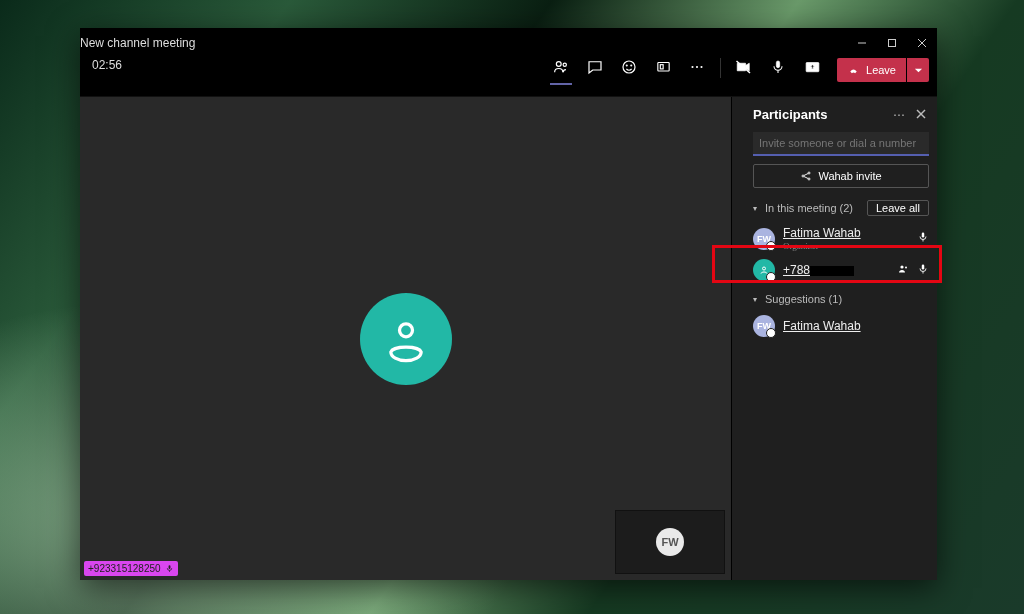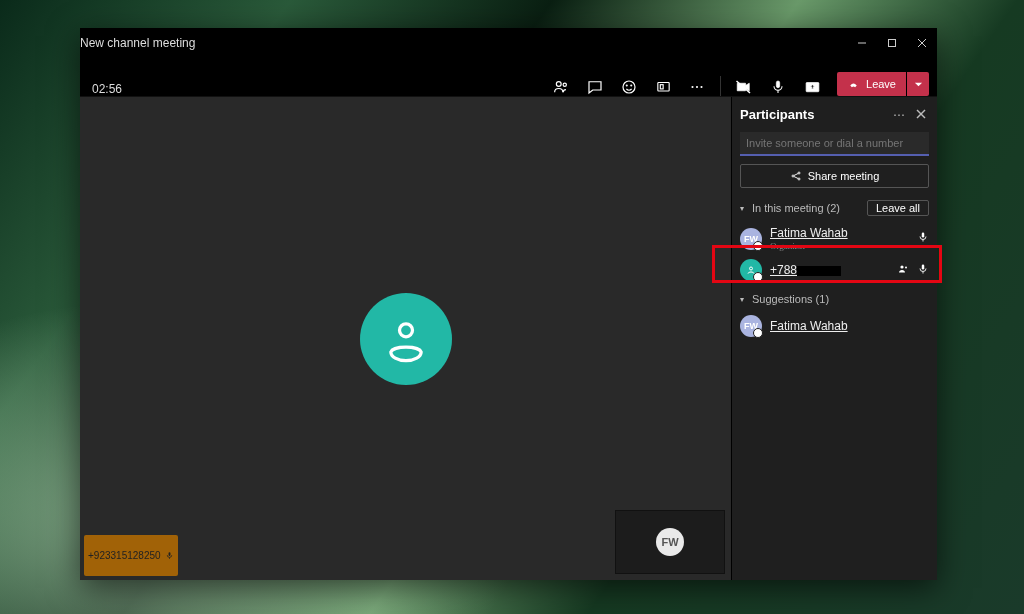--- a/index.html
+++ b/index.html
@@ -42,21 +42,21 @@
     width: 30px; height: 30px;
     display: flex; align-items: center; justify-content: center;
     color: #ccc; font-size: 12px;
     cursor: default;
   }
   .win-btn svg { width: 10px; height: 10px; stroke: #ccc; stroke-width: 1; fill: none; }
   
   .toolbar {
     height: 38px;
     background: #000;
-    display: flex; align-items: flex-end;
+    display: flex; align-items: flex-start;
     border-bottom: 1px solid #111;
     padding: 0 8px;
     flex-shrink: 0;
     font-size: 12px; color: #ddd;
   }
   .timer { margin-left: 4px; }
   .tool-spacer { flex: 1; }
   .tool-icons { display: flex; align-items: center; gap: 16px; padding: 0 8px; }
   .tool-icon { width: 18px; height: 18px; display: flex; align-items: center; justify-content: center; position: relative; }
   .tool-icon.active::after {
@@ -100,32 +100,32 @@
     display: flex; align-items: center; justify-content: center;
   }
   .self-tile .initials {
     width: 28px; height: 28px; border-radius: 50%;
     background: #e9e9e9; color: #555;
     font-size: 11px; font-weight: 600;
     display: flex; align-items: center; justify-content: center;
   }
   .caller-chip {
     position: absolute; left: 4px; bottom: 4px;
-    background: #a16207; color: #222;
-    font-size: 10px; padding: 15px 4px;
+    background: #d946ef; color: #222;
+    font-size: 10px; padding: 2px 4px;
     display: flex; align-items: center; gap: 4px;
     border-radius: 2px;
   }
   .caller-chip svg { width: 9px; height: 9px; fill: #222; }
   
   .panel {
     width: 206px; flex-shrink: 0;
     background: #1f1f1f;
     border-left: 1px solid #000;
-    padding: 10px 8px 8px 8px;
+    padding: 10px 8px 8px 21px;
     font-size: 12px; color: #ddd;
     position: relative;
     box-sizing: border-box;
   }
   .panel-head { display: flex; align-items: center; margin-bottom: 10px; }
   .panel-title { font-weight: 600; font-size: 13px; color: #fff; flex: 1; }
   .panel-close, .panel-more { width: 16px; color: #bbb; text-align: center; }
   .invite-input {
     width: 100%; box-sizing: border-box;
     background: #2a2a2a; border: none;
@@ -311,21 +311,21 @@
         <input class="invite-input" placeholder="Invite someone or dial a number" style="">
 
         <div class="share-btn">
           <svg viewBox="0 0 24 24" width="12" height="12" fill="none" stroke="#fff" stroke-width="1.8">
               <circle cx="6" cy="12" r="2"></circle>
               <circle cx="18" cy="6" r="2"></circle>
               <circle cx="18" cy="18" r="2"></circle>
               <line x1="7.8" y1="11" x2="16.2" y2="7"></line>
               <line x1="7.8" y1="13" x2="16.2" y2="17"></line>
             </svg>
-          <span>Share meeting</span>
+          <span>Wahab invite</span>
         </div>
 
         <div class="section-row">
           <span class="caret">▾</span>
           <span class="name">In this meeting (2)</span>
           <span class="mute-all">Leave all</span>
         </div>
 
         <div class="p-row">
           <div class="avatar fw">

